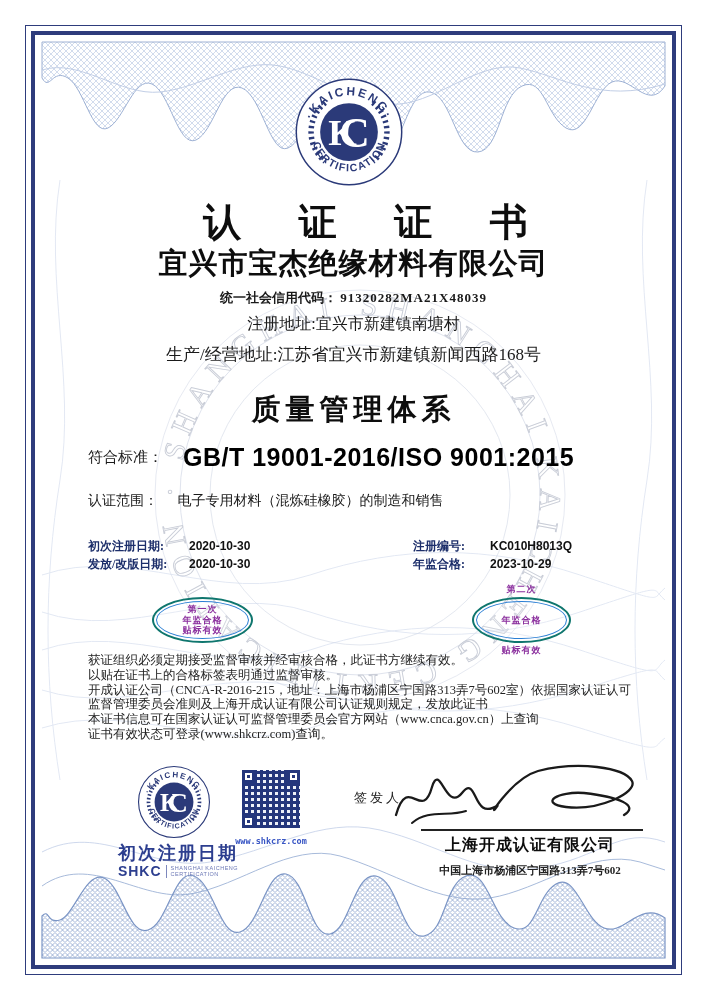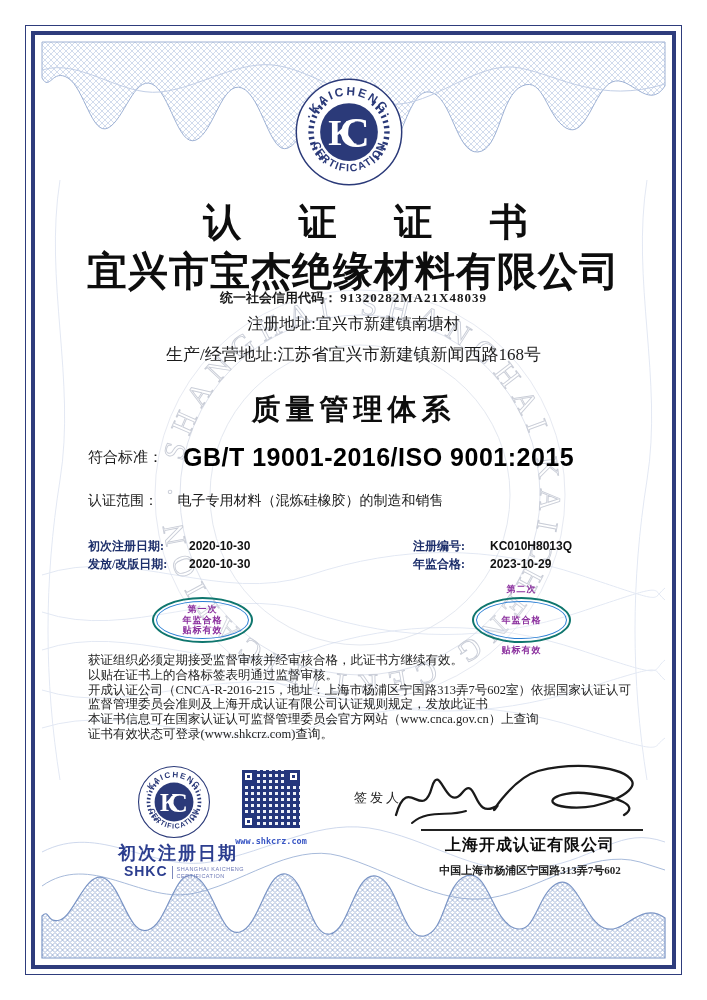--- a/index.html
+++ b/index.html
@@ -8,21 +8,21 @@
   .abs{position:absolute;}
   
   .frame-thin{position:absolute;inset:25px;border:1px solid #2e3c7c;pointer-events:none;}
   .frame-thick{position:absolute;inset:31px;border:4px solid #2e3c7c;pointer-events:none;}
   
   #deco{position:absolute;inset:0;pointer-events:none;z-index:0;}
   .content{position:absolute;inset:0;z-index:1;}
   
   .center{left:0;width:707px;text-align:center;}
   .title{top:197px;font-size:38px;font-weight:bold;letter-spacing:24px;padding-left:24px;color:#0d0d0d;}
-  .company{top:244px;font-size:40px;font-weight:bold;letter-spacing:1px;color:#0d0d0d;}
+  .company{top:244px;font-size:29px;font-weight:bold;letter-spacing:1px;color:#0d0d0d;}
   .credit{top:289px;font-size:13px;font-weight:bold;}
   .credit .v{letter-spacing:1px;font-family:"Liberation Serif",serif;text-align:right;}
   .reg-addr{top:314px;font-size:16px;}
   .op-addr{top:343px;font-size:17px;}
   .system{top:390px;font-size:29px;font-weight:bold;letter-spacing:5px;color:#0d0d0d;}
   .std-row{top:443px;left:88px;width:560px;display:flex;align-items:center;}
   .std-label{font-size:15px;white-space:nowrap;}
   .std-value{font-family:"Liberation Sans","DejaVu Sans",sans-serif;font-size:25px;font-weight:bold;
              letter-spacing:.5px;white-space:nowrap;margin-left:20px;color:#000;}
   .scope-row{top:492px;left:88px;width:560px;font-size:14px;}
@@ -41,21 +41,21 @@
   .stamp::before{content:"";position:absolute;inset:2px;border:1px solid #2b7fd4;border-radius:50%;}
   .stamp div{font-size:9px;line-height:10.5px;font-weight:bold;color:#8b2f9e;letter-spacing:1px;}
   .stamp1{left:152px;top:597px;width:97px;height:42px;}
   .stamp2{left:472px;top:597px;width:95px;height:42px;gap:20px;}
   
   .terms{top:653px;left:88px;width:545px;font-size:12.5px;line-height:14.8px;color:#222;}
   
   .footer-logo{left:137px;top:765px;width:74px;height:74px;}
   .brand-cn{left:98px;top:841px;width:160px;text-align:center;font-size:18px;font-weight:bold;
             letter-spacing:2px;color:#2c3e8f;}
-  .shkc-row{left:104px;top:863px;width:160px;display:flex;justify-content:center;align-items:flex-end;}
+  .shkc-row{left:98px;top:863px;width:160px;display:flex;justify-content:center;align-items:center;}
   .shkc-abbr{font-family:"Liberation Sans",sans-serif;font-size:14px;font-weight:bold;color:#2c3e8f;letter-spacing:1px;}
   .shkc-div{width:1px;height:13px;background:#7d88bd;margin:0 4px;}
   .shkc-en{font-family:"Liberation Sans",sans-serif;font-size:5.5px;line-height:6.5px;color:#6b77b5;
            letter-spacing:.5px;text-align:left;}
   
   .qr{left:242px;top:770px;width:58px;height:58px;position:absolute;
       background-image:
         repeating-linear-gradient(0deg,#24367c 0 3px,transparent 3px 6px),
         repeating-linear-gradient(90deg,#24367c 0 3px,#eef1f8 3px 6px);}
   .qr .f{position:absolute;width:13px;height:13px;border:3px solid #24367c;background:#fff;box-sizing:border-box;}

